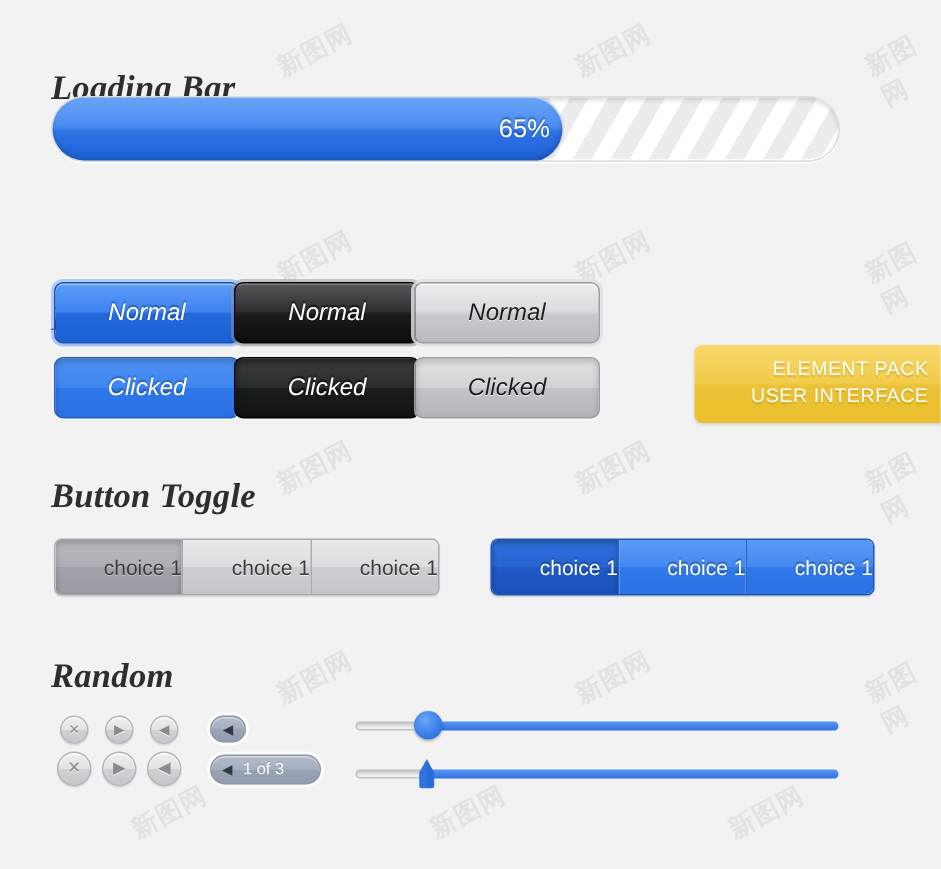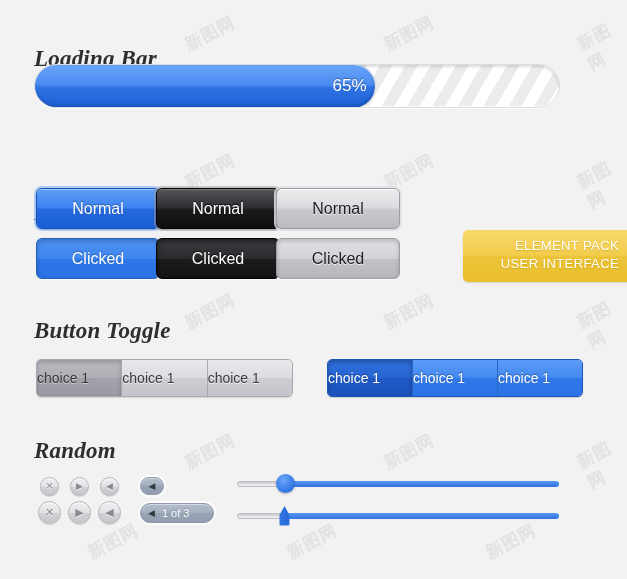--- a/index.html
+++ b/index.html
@@ -93,20 +93,21 @@
     position: absolute;
     width: 124px;
     height: 41px;
     border-radius: 6px;
     display: flex;
     align-items: center;
     justify-content: center;
     font-size: 16px;
     box-sizing: border-box;
     cursor: pointer;
+    font-style: italic;
   }
   .btn-blue-normal {
     background: linear-gradient(to bottom, #5d9df6 0%, #3d82f0 48%, #2468dc 52%, #1a5fd4 100%);
     color: #fff;
     text-shadow: 0 -1px 1px rgba(0,0,0,0.35);
     border: 1px solid #1550b4;
     box-shadow:
       inset 0 1px 0 rgba(255,255,255,0.45),
       0 0 0 2px rgba(120,170,245,0.55),
       0 1px 1px rgba(0,0,0,0.18);
@@ -188,21 +189,21 @@
     position: absolute;
     display: flex;
     height: 38px;
     border-radius: 5px;
     overflow: hidden;
     box-sizing: border-box;
   }
   .seg {
     display: flex;
     align-items: center;
-    justify-content: flex-start;
+    justify-content: flex-end;
     font-size: 14px;
     box-sizing: border-box;
     cursor: pointer;
     flex: 1;
   }
   
   #toggle-gray {
     left: 36px;
     top: 359px;
     width: 257px;

